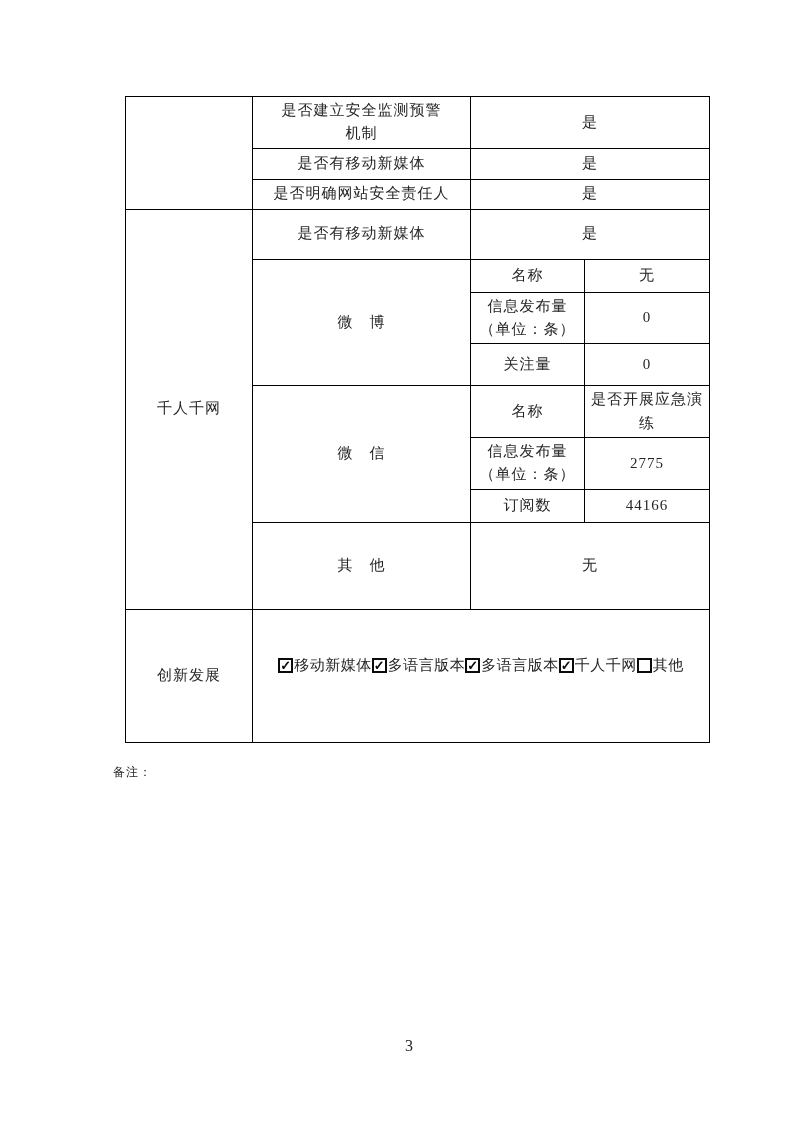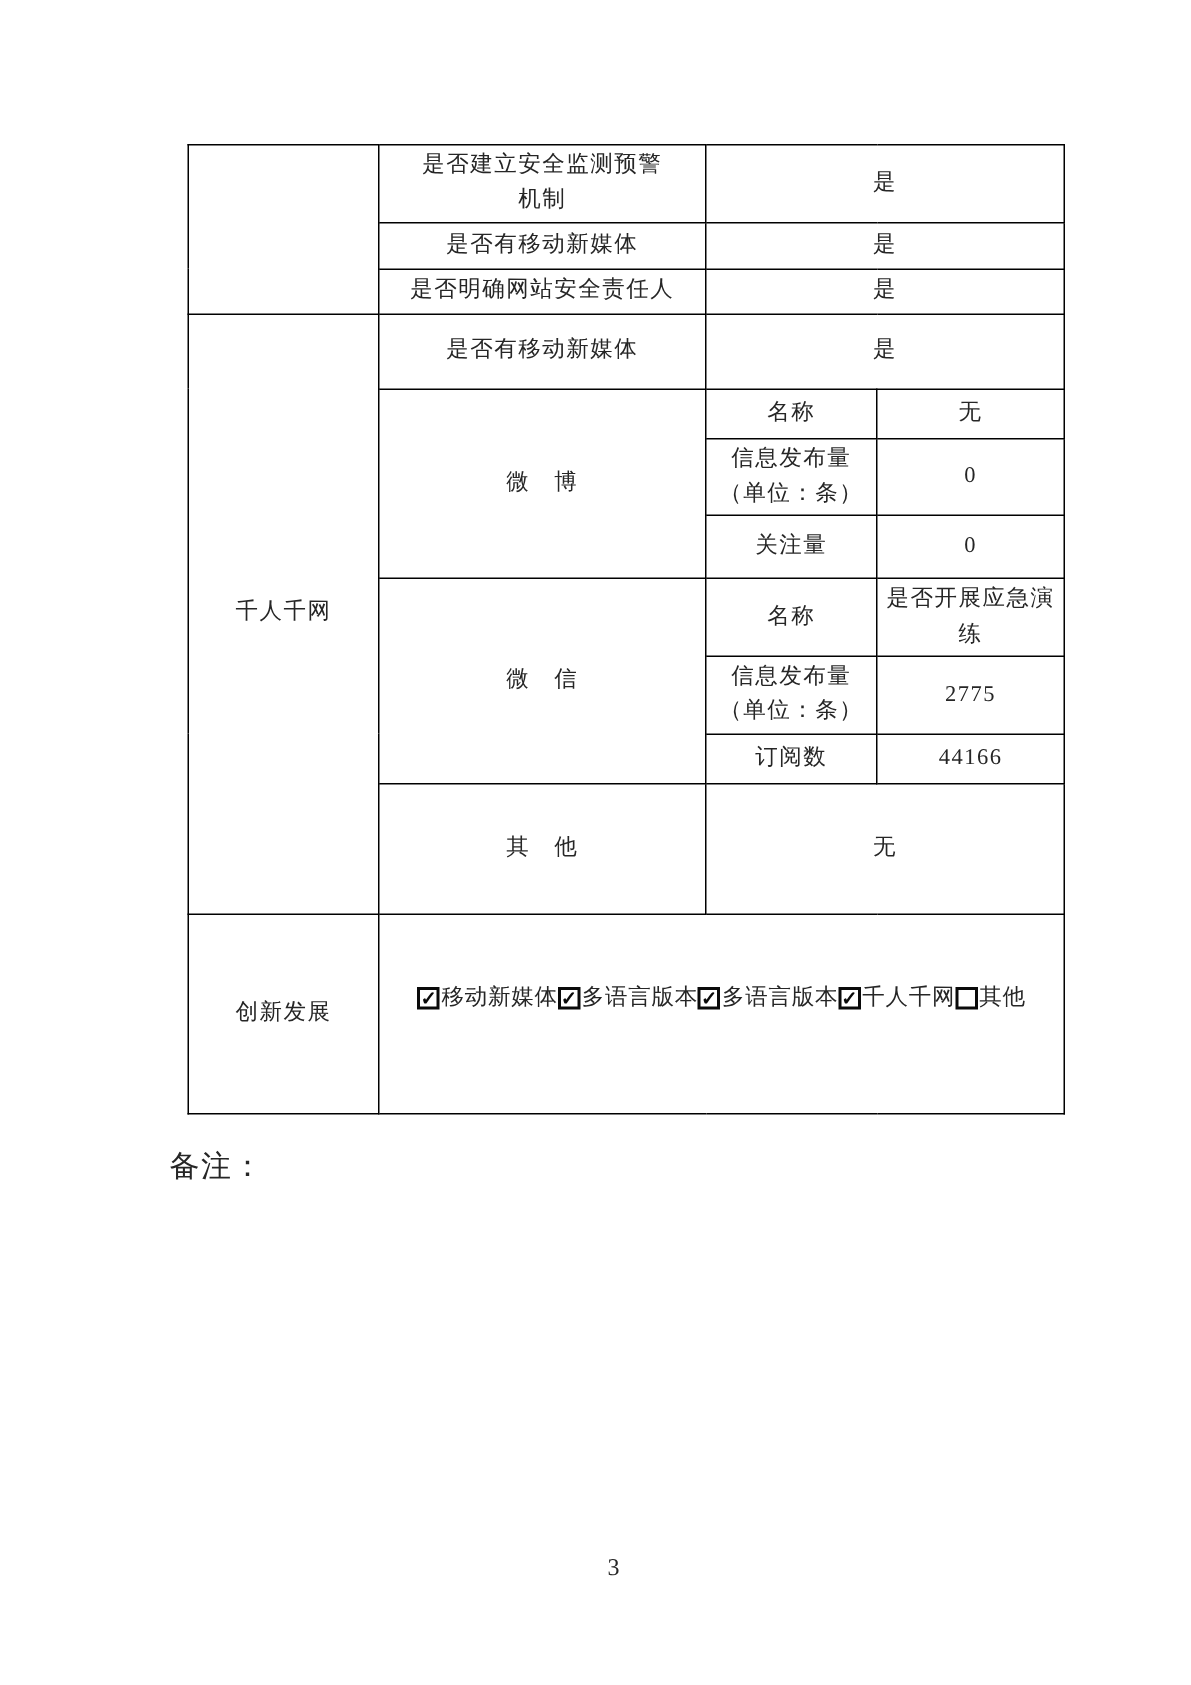--- a/index.html
+++ b/index.html
@@ -56,21 +56,21 @@
     font-size: 13px;
     font-weight: bold;
     color: #0a0a0a;
     letter-spacing: 0;
     flex: 0 0 auto;
   }
   .remarks {
     position: absolute;
     left: 101px;
     top: 764px;
-    font-size: 20px;
+    font-size: 12px;
     letter-spacing: 1px;
   }
   .page-number {
     position: absolute;
     left: 0;
     top: 1037px;
     width: 100%;
     text-align: center;
     font-size: 16px;
   }

